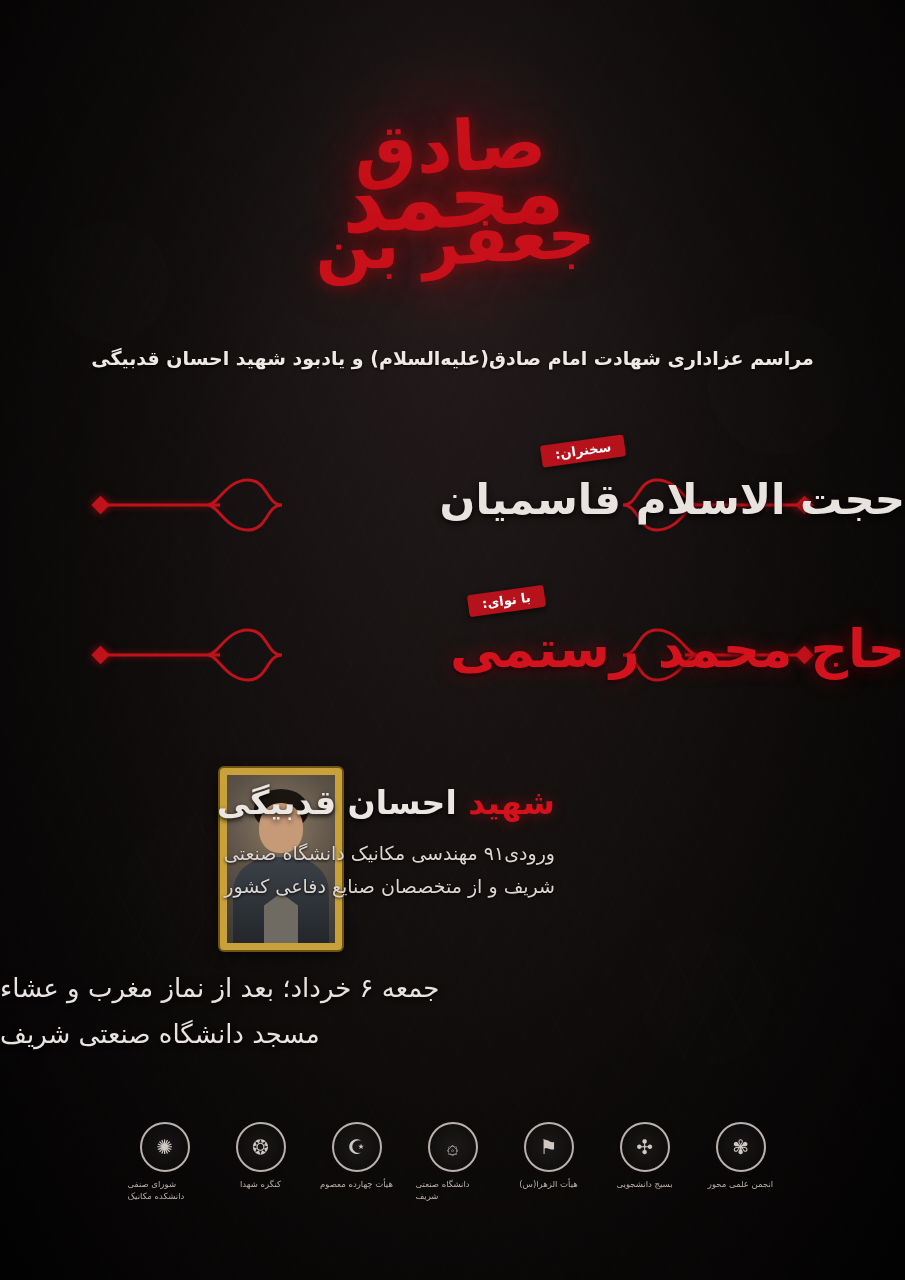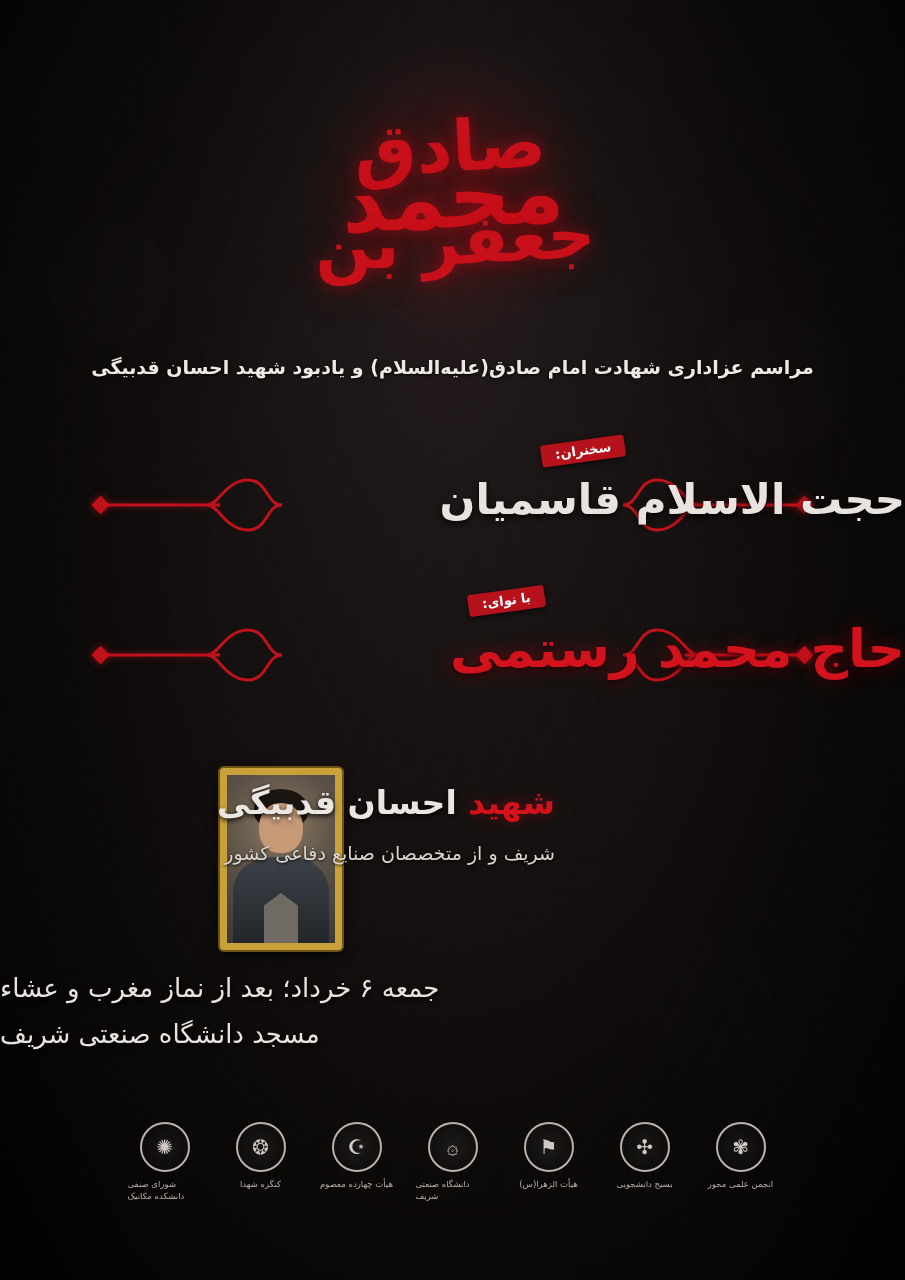--- a/index.html
+++ b/index.html
@@ -58,21 +58,21 @@
   .emblem .l2{font-size:86px;margin-top:-14px;}
   .emblem .l3{font-size:66px;margin-top:-18px;}
   .emblem::before{
     content:"";position:absolute;inset:-10px;
     border-radius:50%;
     background:radial-gradient(circle, rgba(180,14,22,.22) 0%, rgba(180,14,22,0) 68%);
   }
 
   
   .headline{
-    position:absolute;top:356px;left:0;right:0;
+    position:absolute;top:347px;left:0;right:0;
     text-align:center;
     color:#efe9e6;
     font-size:19px;
     font-weight:bold;
     letter-spacing:0px;
     padding:0 60px;
     box-sizing:border-box;
     text-shadow:0 1px 3px rgba(0,0,0,.9);
   }
 
@@ -296,20 +296,21 @@
         <div class="ph-shirt"></div>
         <div class="ph-hair"></div>
         <div class="ph-face"></div>
       </div>
       <div class="martyr-text">
         <div class="martyr-title">
           <span class="red">شهید</span>
           <span>احسان قدبیگی</span>
         </div>
         <div class="martyr-desc">
+          <div>ورودی۹۱ مهندسی مکانیک دانشگاه صنعتی</div>
           <div>شریف و از متخصصان صنایع دفاعی کشور</div>
         </div>
       </div>
     </div>
 
     <div class="when">
       <div>جمعه ۶ خرداد؛ بعد از نماز مغرب و عشاء</div>
       <div>مسجد دانشگاه صنعتی شریف</div>
     </div>
 

